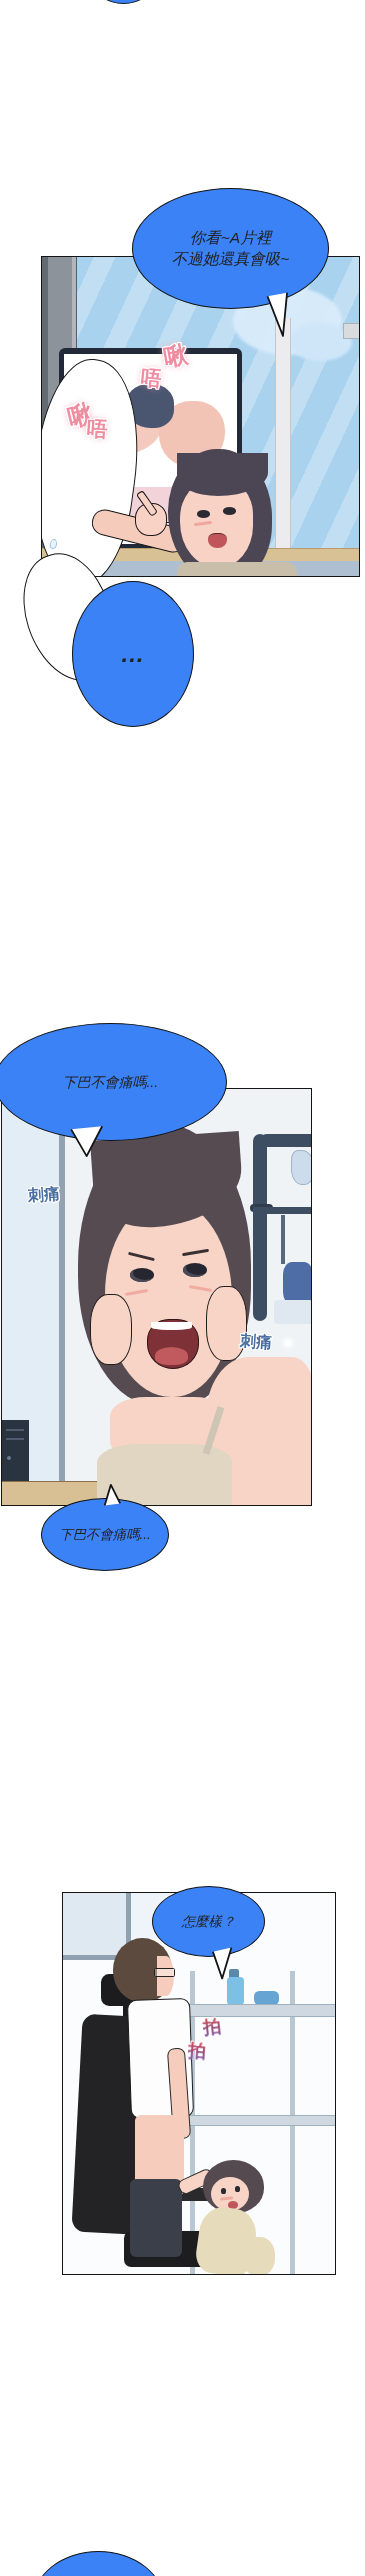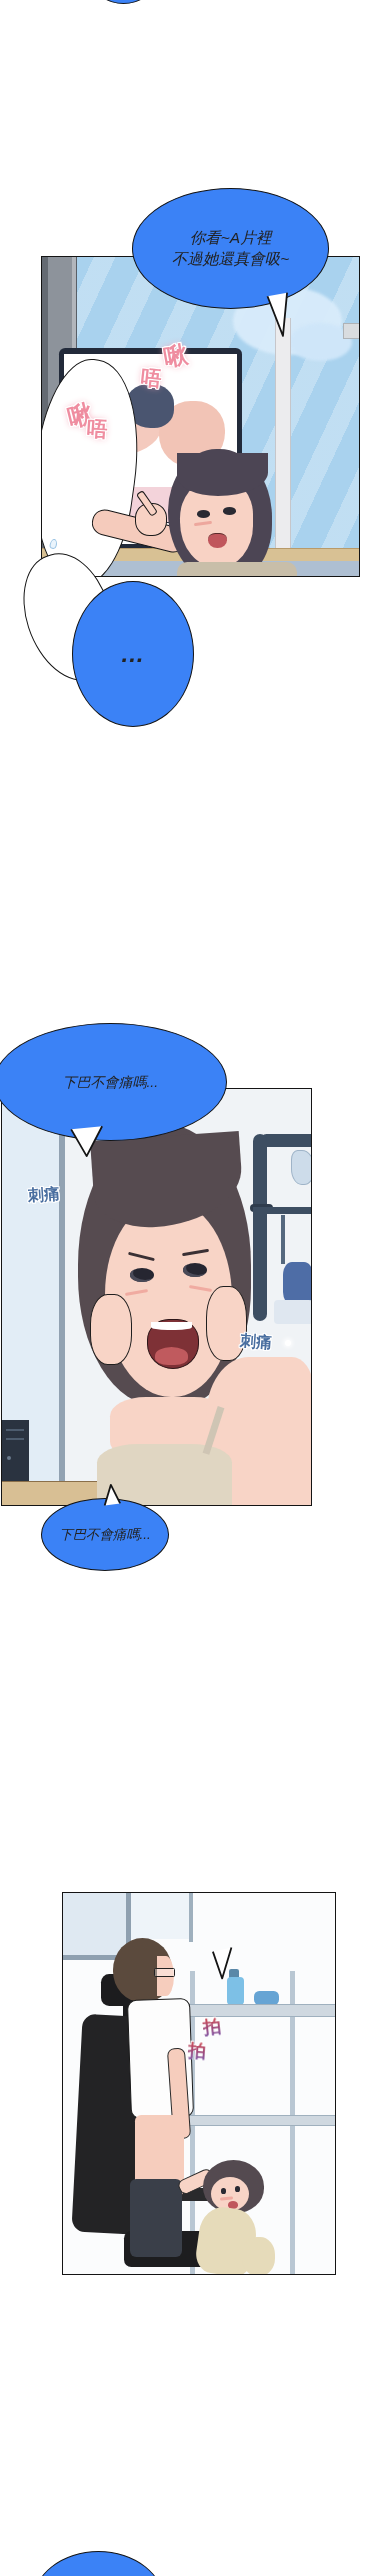--- a/index.html
+++ b/index.html
@@ -180,20 +180,23 @@
     <div class="abs" style="left:158px;top:295px;width:4.6px;height:5.7px;background:#2a2a33;border-radius:50%;"></div>
     <div class="abs" style="left:172px;top:293px;width:4.6px;height:5.7px;background:#2a2a33;border-radius:50%;"></div>
     <div class="abs" style="left:157px;top:304px;width:13.4px;height:2.6px;background:#f0aba1;border-radius:1.5px;transform:rotate(-6deg);"></div>
     <div class="abs" style="left:165px;top:308px;width:10.3px;height:7.7px;background:#c0565c;border-radius:50%;"></div>
     <div class="abs" style="left:135px;top:315px;width:57px;height:67px;background:#e6dbba;border-radius:40% 40% 30% 30%;transform:rotate(8deg);"></div>
     <div class="abs" style="left:179px;top:344px;width:33px;height:39px;background:#e6dbba;border-radius:45%;"></div>
     <span class="sfx-grad abs" style="left:140px;top:122px;font-size:18px;transform:rotate(-6deg);">拍</span>
     <span class="sfx-grad abs" style="left:125px;top:146px;font-size:18px;transform:rotate(4deg);">拍</span>
   </div>
 
+  <div class="bubble" style="left:152px;top:1886px;width:113px;height:71px;font-size:13.4px;">
+    <span>怎麼樣？</span>
+  </div>
 
   <div class="bubble" style="left:32px;top:2551px;width:133px;height:105px;font-size:13.4px;">
     
   </div>
 
   <svg class="tails" width="366" height="3572" viewBox="0 0 710 6933">
     <path d="M519,575 L549,652 L557,568" fill="#ffffff" stroke="#141414" stroke-width="3.5" stroke-linejoin="round"></path>
     <path d="M138,2192 L168,2244 L198,2186" fill="#ffffff" stroke="#141414" stroke-width="3.5" stroke-linejoin="round"></path>
     <path d="M203,2922 L215,2882 L233,2918" fill="#ffffff" stroke="#141414" stroke-width="3.5" stroke-linejoin="round"></path>
     <path d="M413,3788 L431,3840 L449,3780" fill="#ffffff" stroke="#141414" stroke-width="3.5" stroke-linejoin="round"></path>

